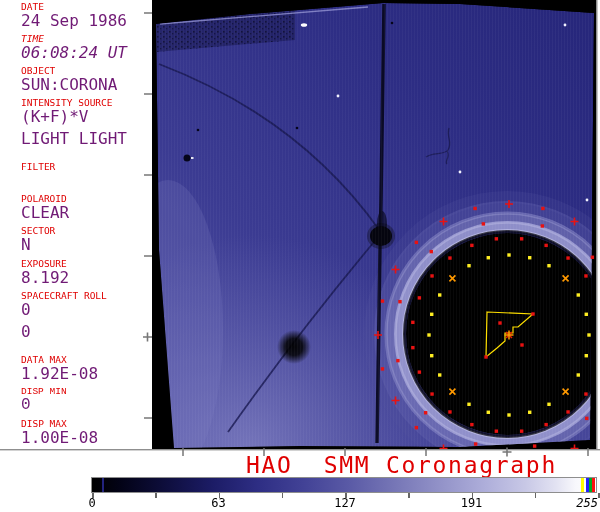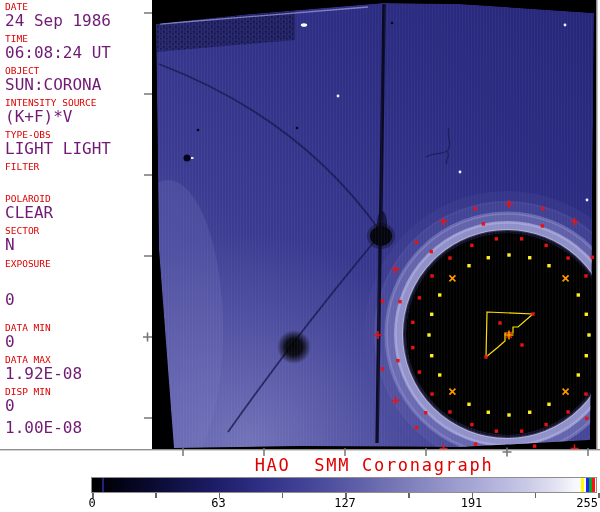--- a/index.html
+++ b/index.html
@@ -3,105 +3,106 @@
 <meta charset="utf-8">
 <style>
   html,body{margin:0;padding:0;}
   body{
     width:600px;height:512px;position:relative;overflow:hidden;
     background:#ffffff;
     font-family:"DejaVu Sans Mono","Liberation Mono",monospace;
   }
   
   #sidebar{position:absolute;left:0;top:0;width:152px;height:449px;background:#ffffff;}
-  .field{position:absolute;left:5px;width:147px;}
+  .field{position:absolute;left:21px;width:147px;}
   .f-label{font-size:9.5px;line-height:10px;color:#df0000;letter-spacing:0px;white-space:nowrap;}
   .f-value{font-size:16px;line-height:15px;color:#701a75;margin-top:1px;white-space:nowrap;}
   
   #scene{position:absolute;left:0;top:0;}
   
   #title{
     position:absolute;left:246px;top:456px;width:256px;height:18px;
-    text-align:center;font-size:17px;line-height:18px;letter-spacing:1.7px;
+    text-align:center;font-size:23px;line-height:18px;letter-spacing:1.7px;
     color:#df0000;white-space:pre;
   }
   
   #colorbar{
     position:absolute;left:91px;top:477px;width:504px;height:14px;
     border:1px solid #8e8e8e;background:#fff;
   }
   #cb-grad{
     position:absolute;left:0;top:0;width:100%;height:100%;
     background:linear-gradient(to right,
       #000000 0%, #030318 6%, #0d0d3a 14%, #1c1c66 24%, #2e2e84 33%,
       #424296 42%, #5a5aa6 51%, #7676b6 60%, #9292c8 69%, #aeaeda 78%,
       #c8c8e6 86%, #e2e2f2 92%, #f8f8fc 96%, #ffffff 100%);
   }
   .cb-stripe{position:absolute;top:0;height:100%;}
   #cb-ticks .cb-tick{position:absolute;top:493px;width:1.5px;height:5px;background:#666666;}
   #cb-labels .cb-label{
     position:absolute;top:497px;font-size:12px;line-height:13px;color:#000000;
     transform:translateX(-50%);white-space:nowrap;
   }
-  #cb-labels .cb-label.last{transform:translateX(-100%);}
+  #cb-labels .cb-label.last{transform:translateX(-100%);font-style:italic;}
 </style>
 </head>
 <body>
 
 <div id="sidebar">
     <div class="field" style="top: 2px;">
       <div class="f-label">DATE</div>
       <div class="f-value">24 Sep 1986</div>
     </div>
-    <div class="field" style="top: 34px;">
+    <div class="field" style="top: 34px; font-style: italic;">
       <div class="f-label">TIME</div>
       <div class="f-value">06:08:24 UT</div>
     </div>
     <div class="field" style="top: 66px;">
       <div class="f-label">OBJECT</div>
       <div class="f-value">SUN:CORONA</div>
     </div>
     <div class="field" style="top: 98px;">
       <div class="f-label">INTENSITY SOURCE</div>
       <div class="f-value">(K+F)*V</div>
     </div>
     <div class="field" style="top: 130px;">
-      <div class="f-label">TYPE-OBS</div>
       <div class="f-value">LIGHT LIGHT</div>
     </div>
     <div class="field" style="top: 162px;">
       <div class="f-label">FILTER</div>
     </div>
     <div class="field" style="top: 194px;">
       <div class="f-label">POLAROID</div>
       <div class="f-value">CLEAR</div>
     </div>
     <div class="field" style="top: 226px;">
       <div class="f-label">SECTOR</div>
       <div class="f-value">N</div>
     </div>
     <div class="field" style="top: 259px;">
       <div class="f-label">EXPOSURE</div>
+      <div class="f-value">8.192</div>
     </div>
     <div class="field" style="top: 291px;">
+      <div class="f-label">SPACECRAFT ROLL</div>
       <div class="f-value">0</div>
     </div>
     <div class="field" style="top: 323px;">
-      <div class="f-label">DATA MIN</div>
       <div class="f-value">0</div>
     </div>
     <div class="field" style="top: 355px;">
       <div class="f-label">DATA MAX</div>
       <div class="f-value">1.92E-08</div>
     </div>
-    <div class="field" style="top: 387px;">
+    <div class="field" style="top: 387px; font-family: Liberation Mono, monospace;">
       <div class="f-label">DISP MIN</div>
       <div class="f-value">0</div>
     </div>
     <div class="field" style="top: 419px;">
+      <div class="f-label">DISP MAX</div>
       <div class="f-value">1.00E-08</div>
     </div>
   </div>
 
 <svg id="scene" width="600" height="458" viewBox="0 0 600 458">
   <defs>
     <linearGradient id="bgGrad" x1="0" y1="1" x2="1" y2="0">
       <stop offset="0" stop-color="#5656a8"></stop>
       <stop offset="0.35" stop-color="#3b3b92"></stop>
       <stop offset="0.7" stop-color="#2d2d84"></stop>

